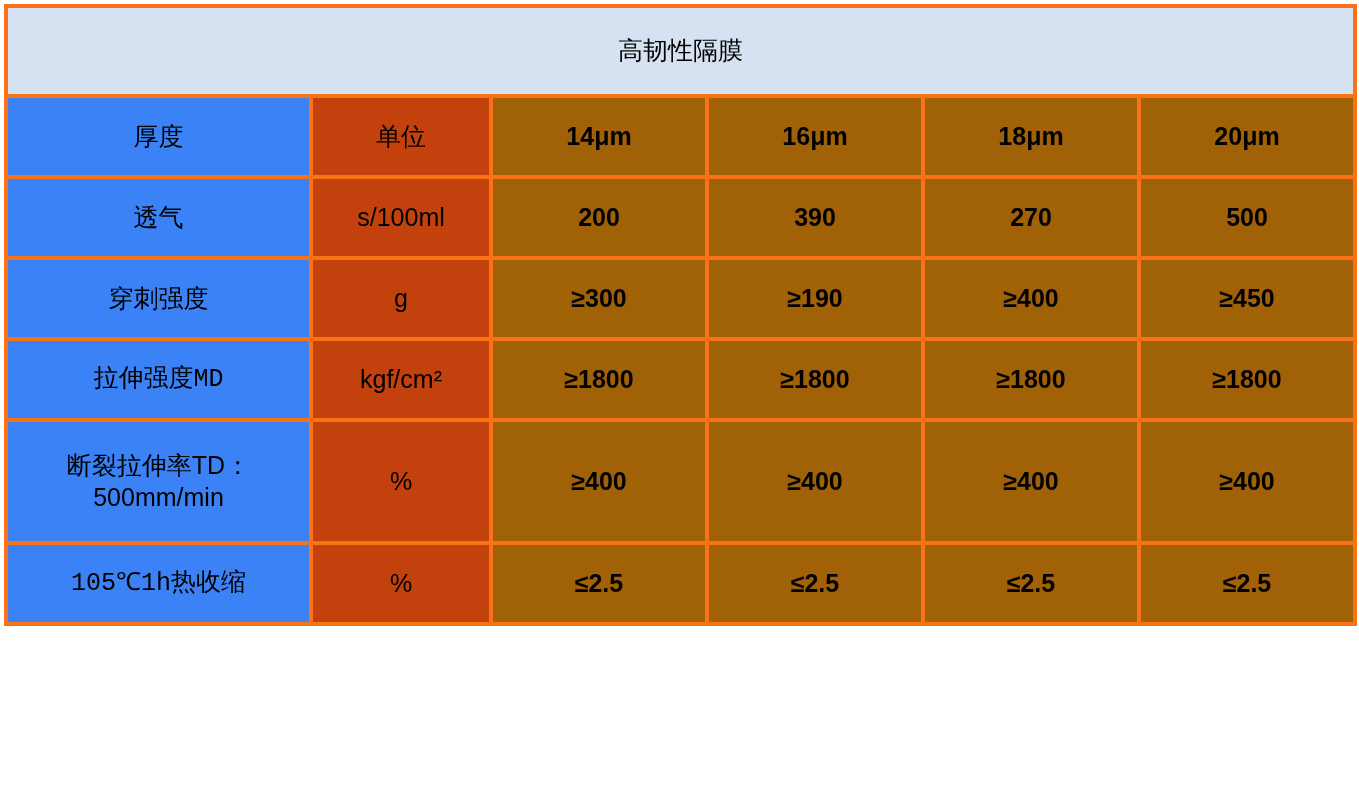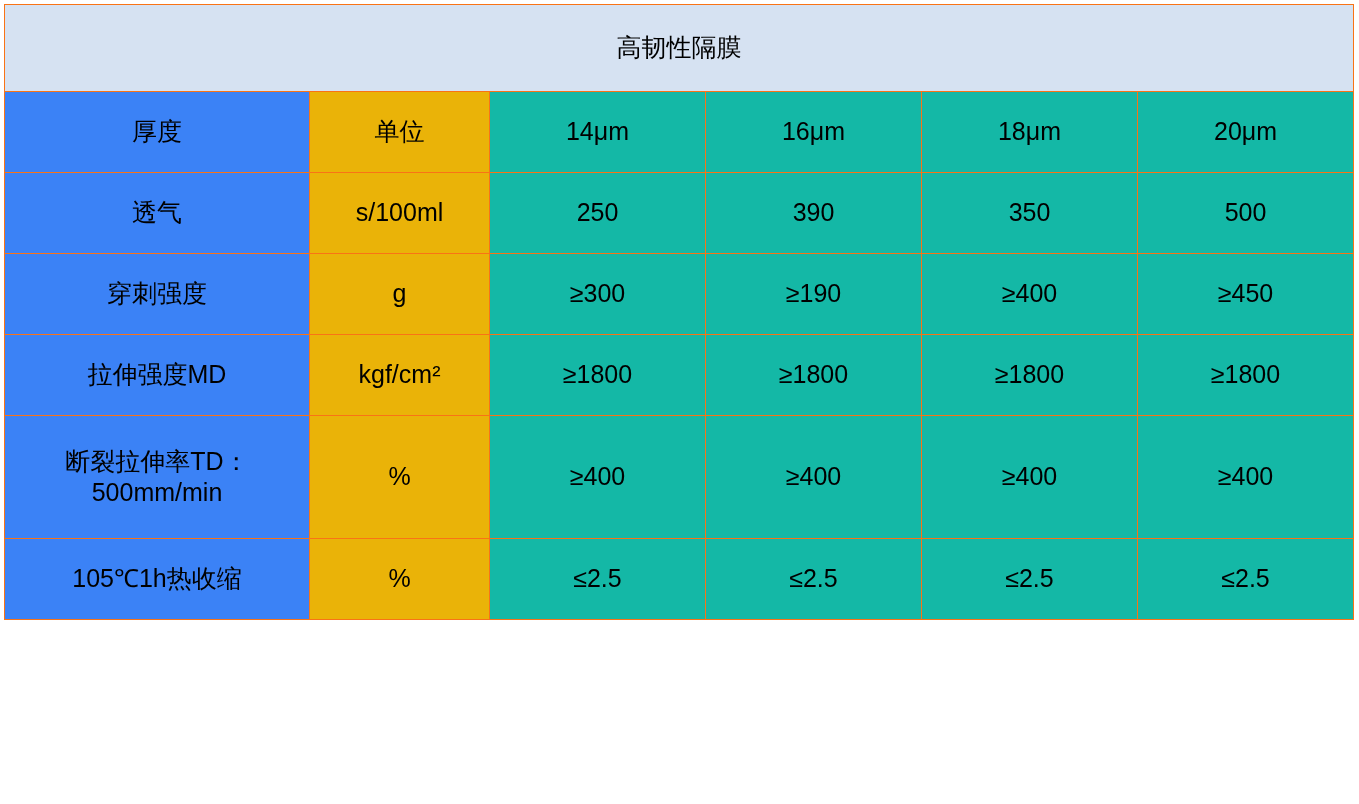--- a/index.html
+++ b/index.html
@@ -19,59 +19,61 @@
     height: 804px;
     box-sizing: border-box;
     padding: 4px 6px 0 4px;
   }
   table.spec {
     border-collapse: collapse;
     table-layout: fixed;
     width: 1349px;
   }
   table.spec td {
-    border: 1px solid #f97316;
+    border: 4px solid #f97316;
     text-align: center;
     vertical-align: middle;
     font-size: 25px;
     line-height: 1.25;
     padding: 2px 4px;
   }
   .title-cell {
     background: #d6e2f2;
     font-size: 30px;
     height: 82px;
   }
   .label-cell {
     background: #3b82f6;
     font-size: 25px;
   }
   .unit-cell {
-    background: #eab308;
+    background: #c2410c;
     font-size: 23px;
   }
   .value-cell {
-    background: #14b8a6;
+    background: #a16207;
     font-size: 25px;
+    font-weight: bold;
   }
   .row-h {
     height: 81px;
   }
   .row-h-tall {
     height: 123px;
   }
   .col-label { width: 305px; }
   .col-unit  { width: 180px; }
   .col-val   { width: 216px; }
   .two-line {
     font-size: 24px;
     line-height: 1.3;
   }
   .small-label {
     font-size: 24px;
+    font-family: Liberation Mono, monospace;
   }
 </style>
 </head>
 <body>
 
 <div class="sheet">
   <table class="spec">
     <colgroup>
       <col class="col-label">
       <col class="col-unit">
@@ -89,23 +91,23 @@
         <td class="unit-cell">单位</td>
         <td class="value-cell">14μm</td>
         <td class="value-cell">16μm</td>
         <td class="value-cell">18μm</td>
         <td class="value-cell">20μm</td>
       </tr>
 
       <tr class="row-h">
         <td class="label-cell">透气</td>
         <td class="unit-cell">s/100ml</td>
-        <td class="value-cell">250</td>
+        <td class="value-cell">200</td>
         <td class="value-cell">390</td>
-        <td class="value-cell">350</td>
+        <td class="value-cell">270</td>
         <td class="value-cell">500</td>
       </tr>
 
 
       <tr class="row-h">
         <td class="label-cell">穿刺强度</td>
         <td class="unit-cell">g</td>
         <td class="value-cell">≥300</td>
         <td class="value-cell">≥190</td>
         <td class="value-cell">≥400</td>

